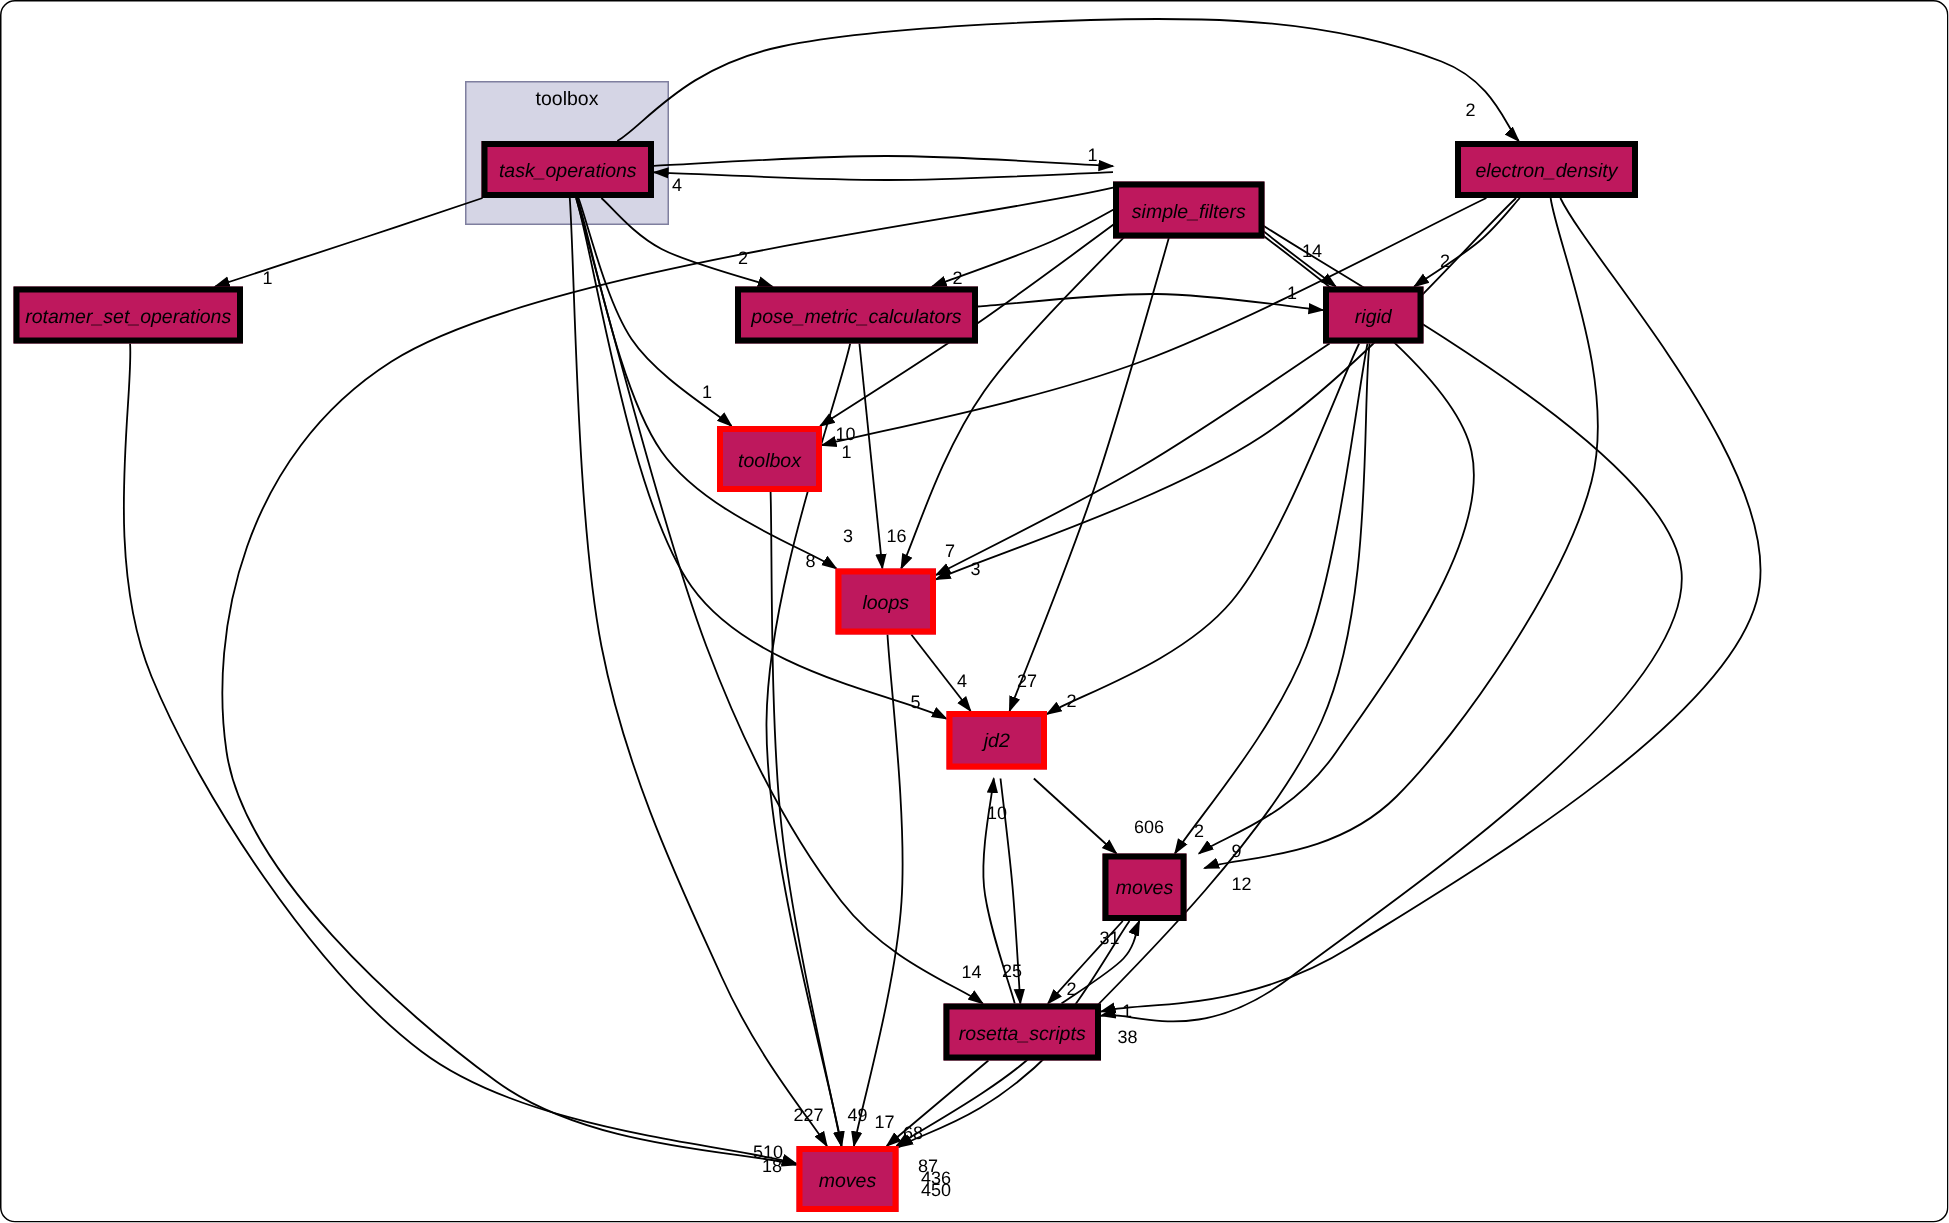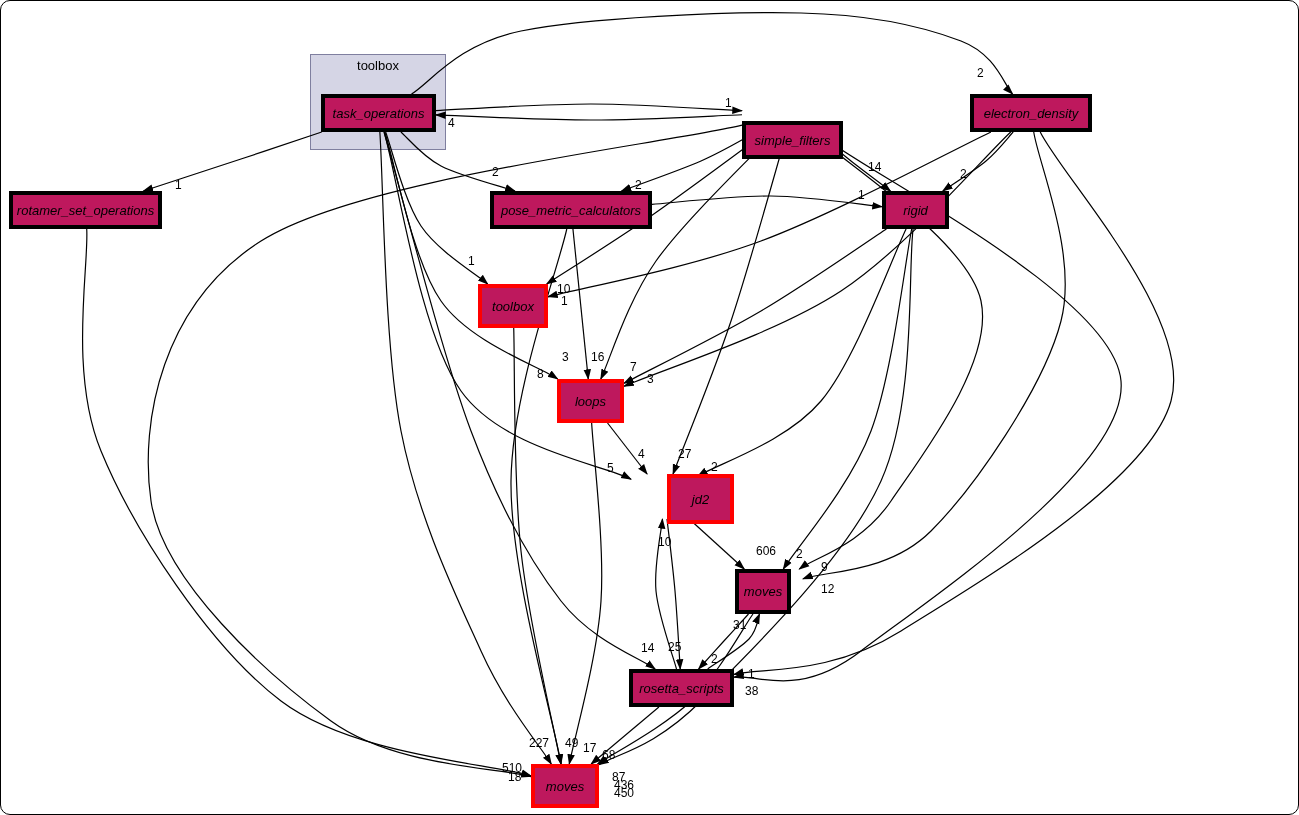--- a/index.html
+++ b/index.html
@@ -147,17 +147,17 @@
       <text x="613" y="796" class="edge-label">450</text>
     </svg>
 <div class="node" style="left: 320px; top: 93px; width: 115px; height: 38px; border-color: rgb(0, 0, 0);">task_operations</div>
     <div class="node" style="left: 741px; top: 88px; width: 101px; height: 38px; border-color: rgb(0, 0, 0); margin-top: 32px;">simple_filters</div>
     <div class="node" style="left: 969px; top: 93px; width: 122px; height: 38px; border-color: rgb(0, 0, 0);">electron_density</div>
     <div class="node" style="left: 489px; top: 190px; width: 162px; height: 38px; border-color: rgb(0, 0, 0);">pose_metric_calculators</div>
     <div class="node" style="left: 8px; top: 190px; width: 153px; height: 38px; border-color: rgb(0, 0, 0);">rotamer_set_operations</div>
     <div class="node" style="left: 881px; top: 190px; width: 67px; height: 38px; border-color: rgb(0, 0, 0);">rigid</div>
     <div class="node" style="left: 477px; top: 283px; width: 70px; height: 44px; border-color: rgb(255, 0, 0);">toolbox</div>
     <div class="node" style="left: 556px; top: 378px; width: 67px; height: 44px; border-color: rgb(255, 0, 0);">loops</div>
-    <div class="node" style="left: 666px; top: 473px; width: 67px; height: 50px; border-color: rgb(255, 0, 0); text-align: center;">jd2</div>
+    <div class="node" style="left: 630px; top: 473px; width: 67px; height: 39px; border-color: rgb(255, 0, 0); text-align: center;">jd2</div>
     <div class="node" style="left: 734px; top: 568px; width: 56px; height: 45px; border-color: rgb(0, 0, 0);">moves</div>
     <div class="node" style="left: 628px; top: 668px; width: 105px; height: 38px; border-color: rgb(0, 0, 0);">rosetta_scripts</div>
     <div class="node" style="left: 530px; top: 763px; width: 68px; height: 44px; border-color: rgb(255, 0, 0);">moves</div>
   </div>
 
 </body></html>

